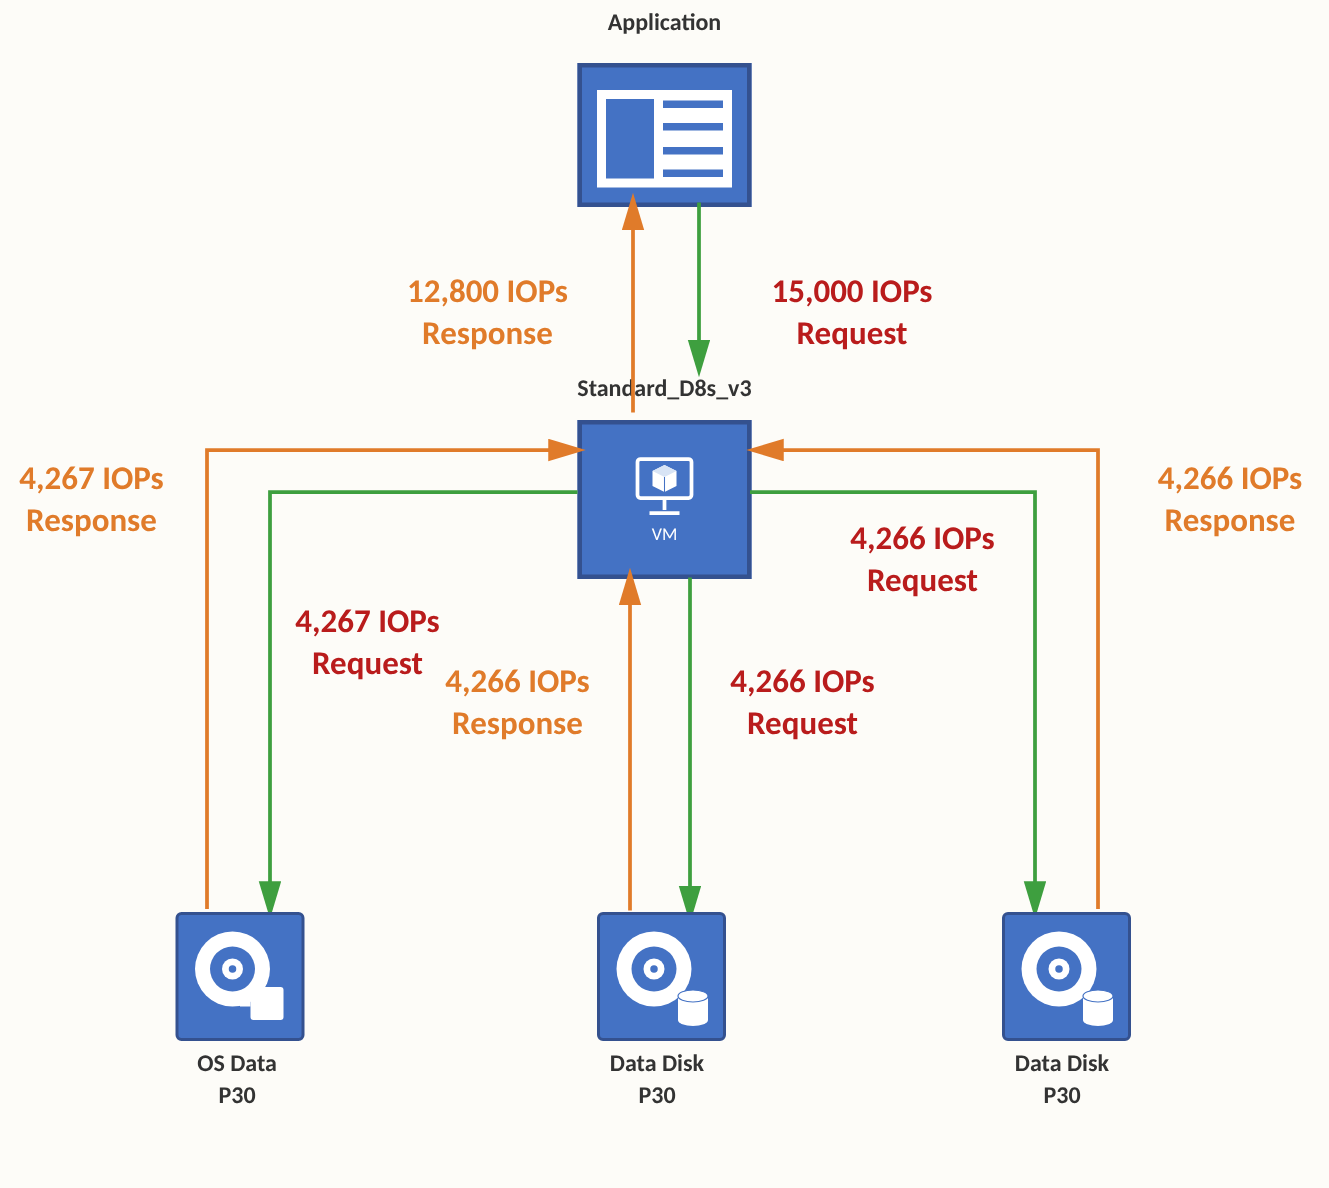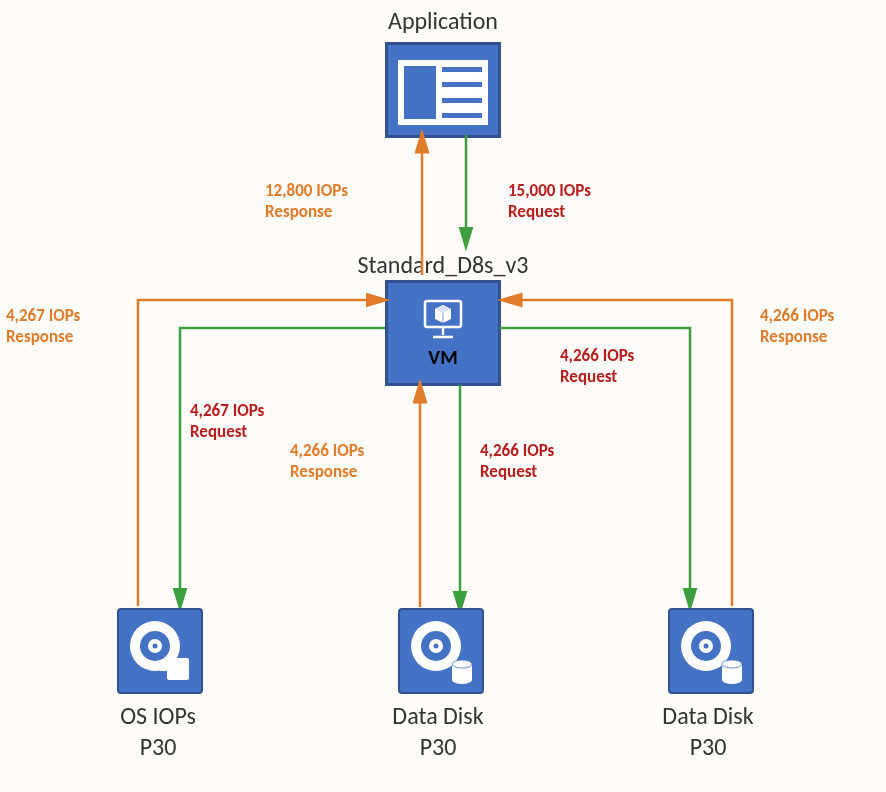--- a/index.html
+++ b/index.html
@@ -6,30 +6,31 @@
     margin: 0;
     padding: 0;
     font-family: "Segoe UI", Calibri, Arial, sans-serif;
     background: #fdfcf8;
     width: 886px;
     height: 792px;
     position: relative;
   }
   .label {
     position: absolute;
-    font-size: 24px;
+    font-size: 16px;
     color: #333;
     text-align: center;
     white-space: nowrap;
+    font-weight: bold;
   }
   .flow-label {
     position: absolute;
-    font-size: 17px;
+    font-size: 22px;
     font-weight: 600;
-    text-align: left;
+    text-align: center;
     line-height: 1.25;
   }
   .green { color: #b91c1c; }
   .orange { color: #e07b2a; }
 
   
   .app-box {
     position: absolute;
     width: 110px;
     height: 90px;
@@ -67,23 +68,23 @@
     height: 100px;
     background: #4472c4;
     border: 3px solid #34518f;
     display: flex;
     flex-direction: column;
     align-items: center;
     justify-content: center;
     gap: 4px;
   }
   .vm-label {
-    color: #000000;
-    font-size: 20px;
-    font-weight: 700;
+    color: #ffffff;
+    font-size: 12px;
+    font-weight: 400;
   }
 
   
   .disk-box {
     position: absolute;
     width: 82px;
     height: 82px;
     background: #4472c4;
     border: 2px solid #34518f;
     border-radius: 4px;
@@ -241,21 +242,21 @@
   <svg width="82" height="82" viewBox="0 0 82 82">
     <circle cx="36" cy="36" r="25" fill="#fff"></circle>
     <circle cx="36" cy="36" r="15" fill="#4472c4"></circle>
     <circle cx="36" cy="36" r="7" fill="#fff"></circle>
     <circle cx="36" cy="36" r="2.5" fill="#4472c4"></circle>
     <rect x="48" y="48" width="22" height="22" rx="2" fill="#fff"></rect>
     <line x1="41" y1="59" x2="48" y2="59" stroke="#fff" stroke-width="4"></line>
   </svg>
 </div>
 <div class="label" style="left:98px; top:700px; width:120px; text-align:center; line-height:1.3;">
-  <span>OS IOPs</span><br>
+  <span>OS Data</span><br>
   <span>P30</span>
 </div>
 
 <div class="disk-box" style="left:398px; top:608px;">
   <svg width="82" height="82" viewBox="0 0 82 82">
     <circle cx="36" cy="36" r="25" fill="#fff"></circle>
     <circle cx="36" cy="36" r="15" fill="#4472c4"></circle>
     <circle cx="36" cy="36" r="7" fill="#fff"></circle>
     <circle cx="36" cy="36" r="2.5" fill="#4472c4"></circle>
     <ellipse cx="62" cy="54" rx="10" ry="4" fill="#fff"></ellipse>

